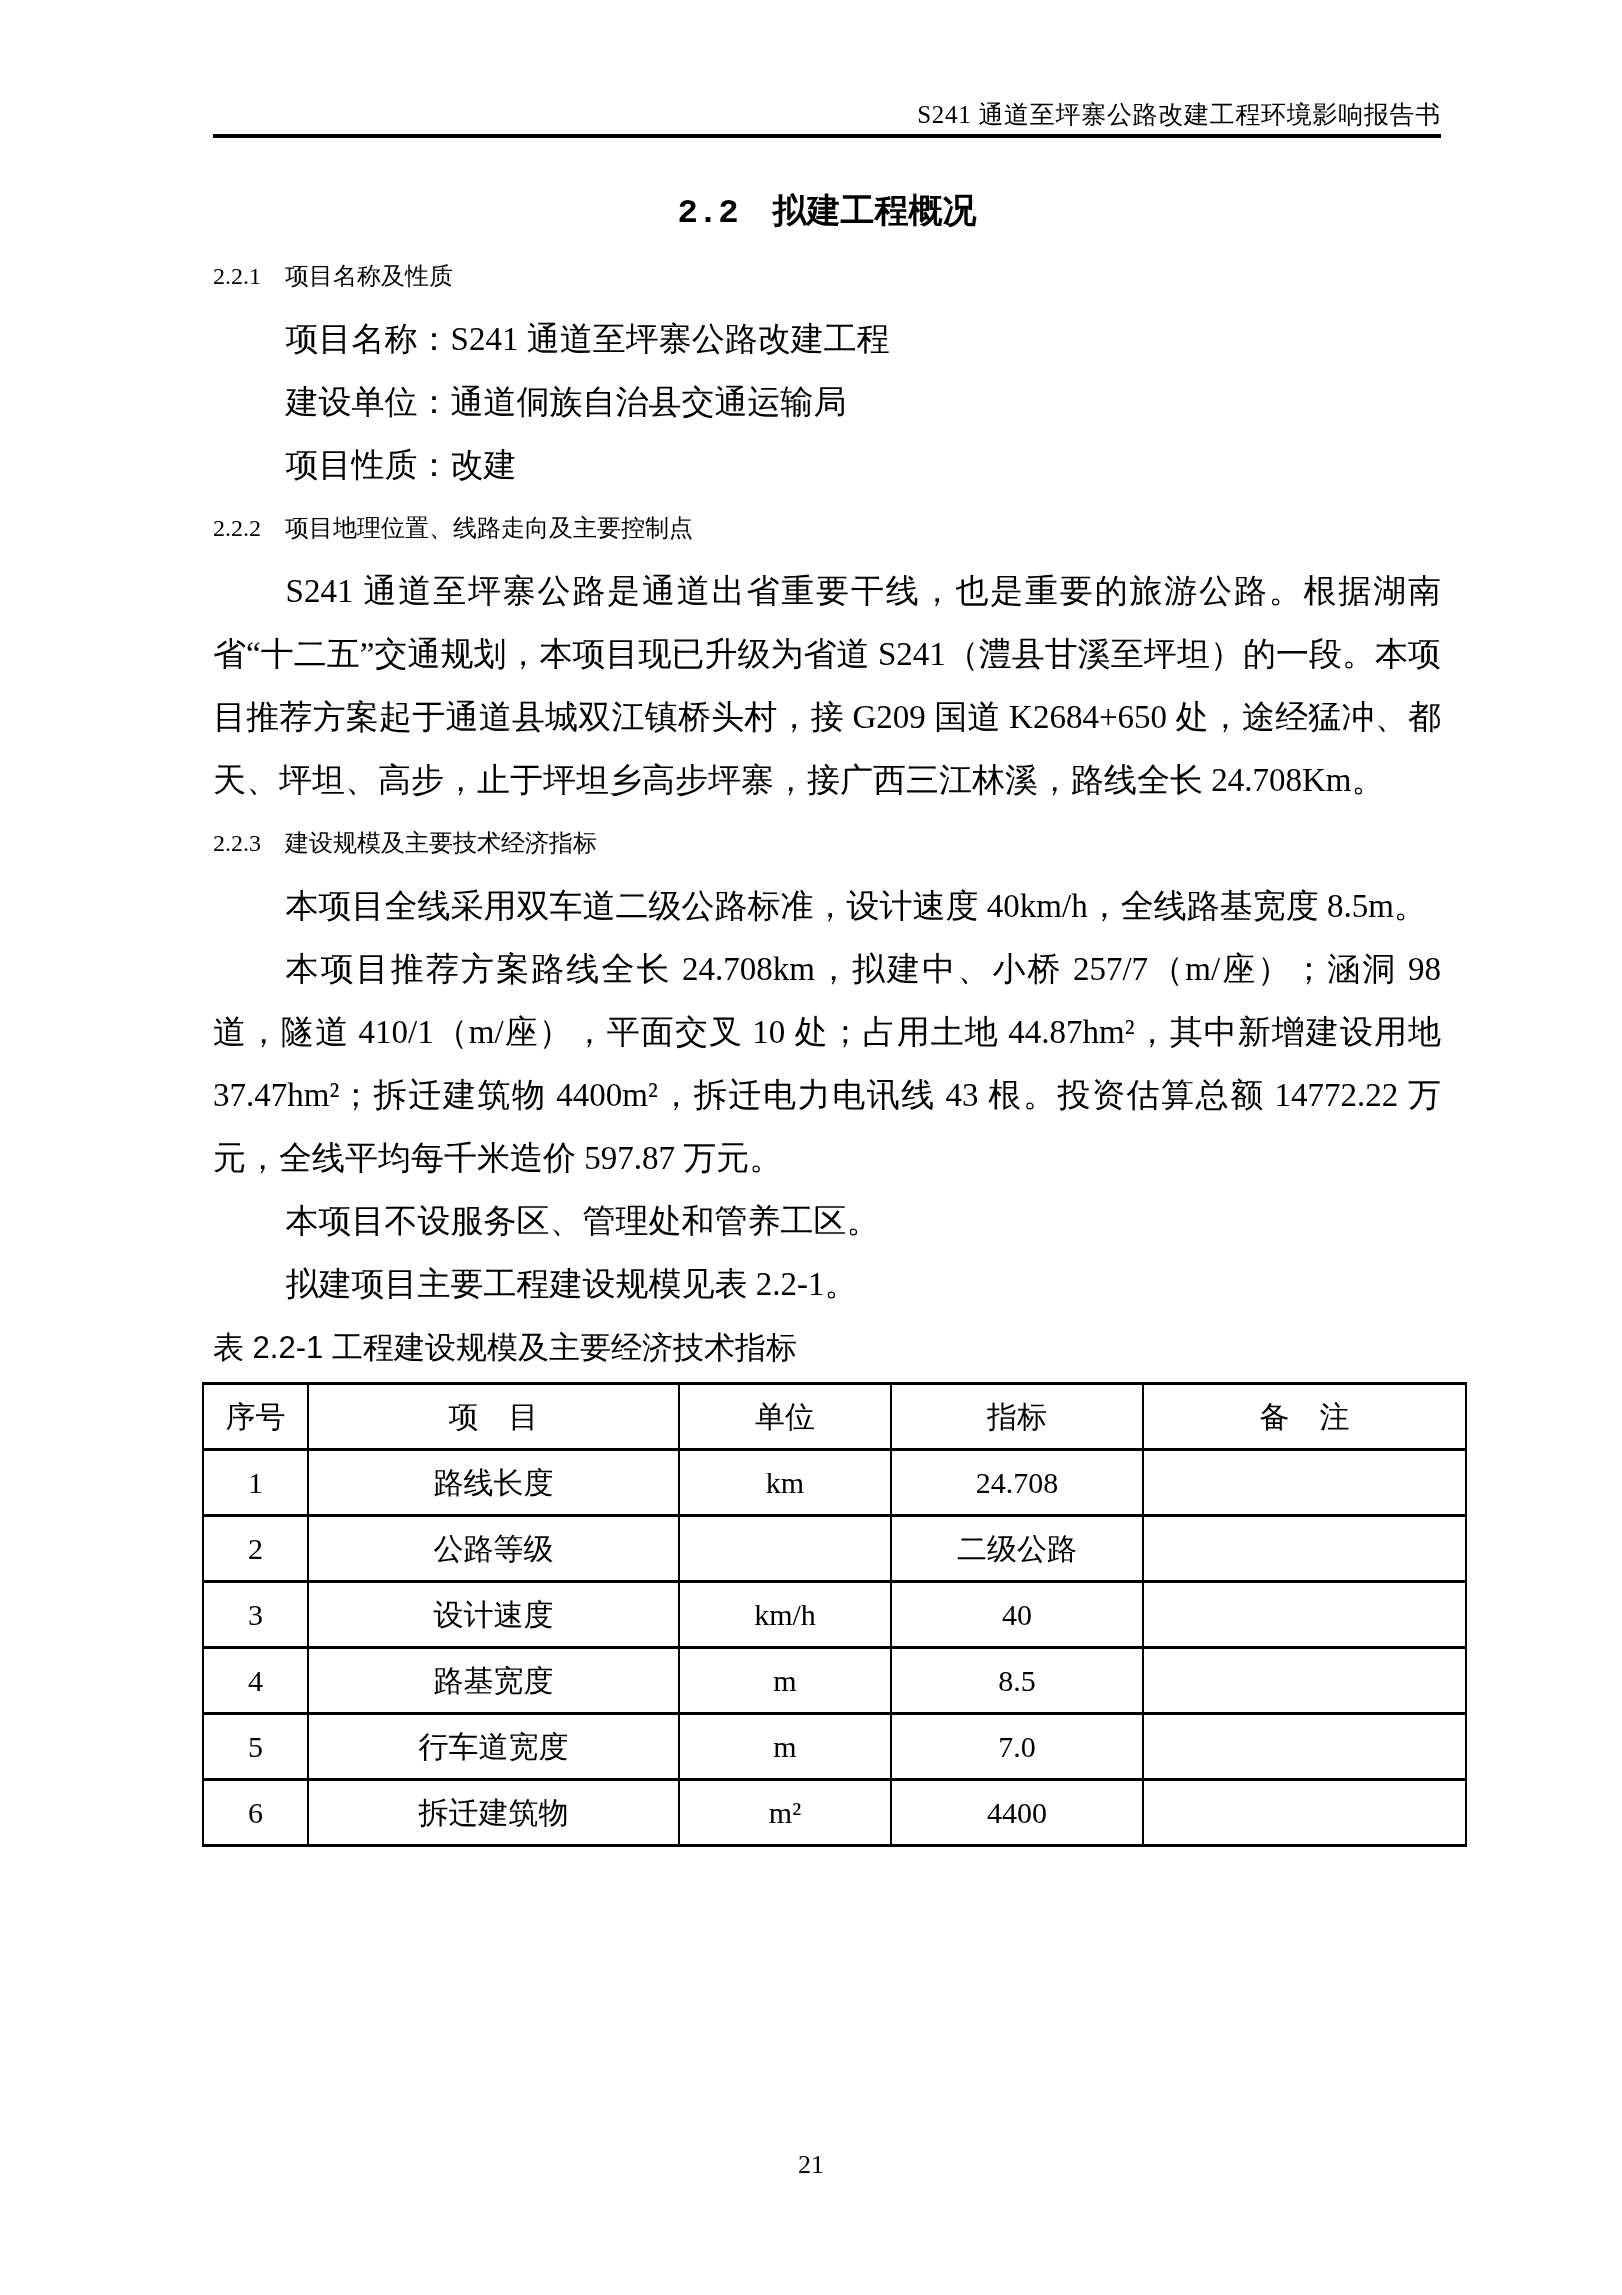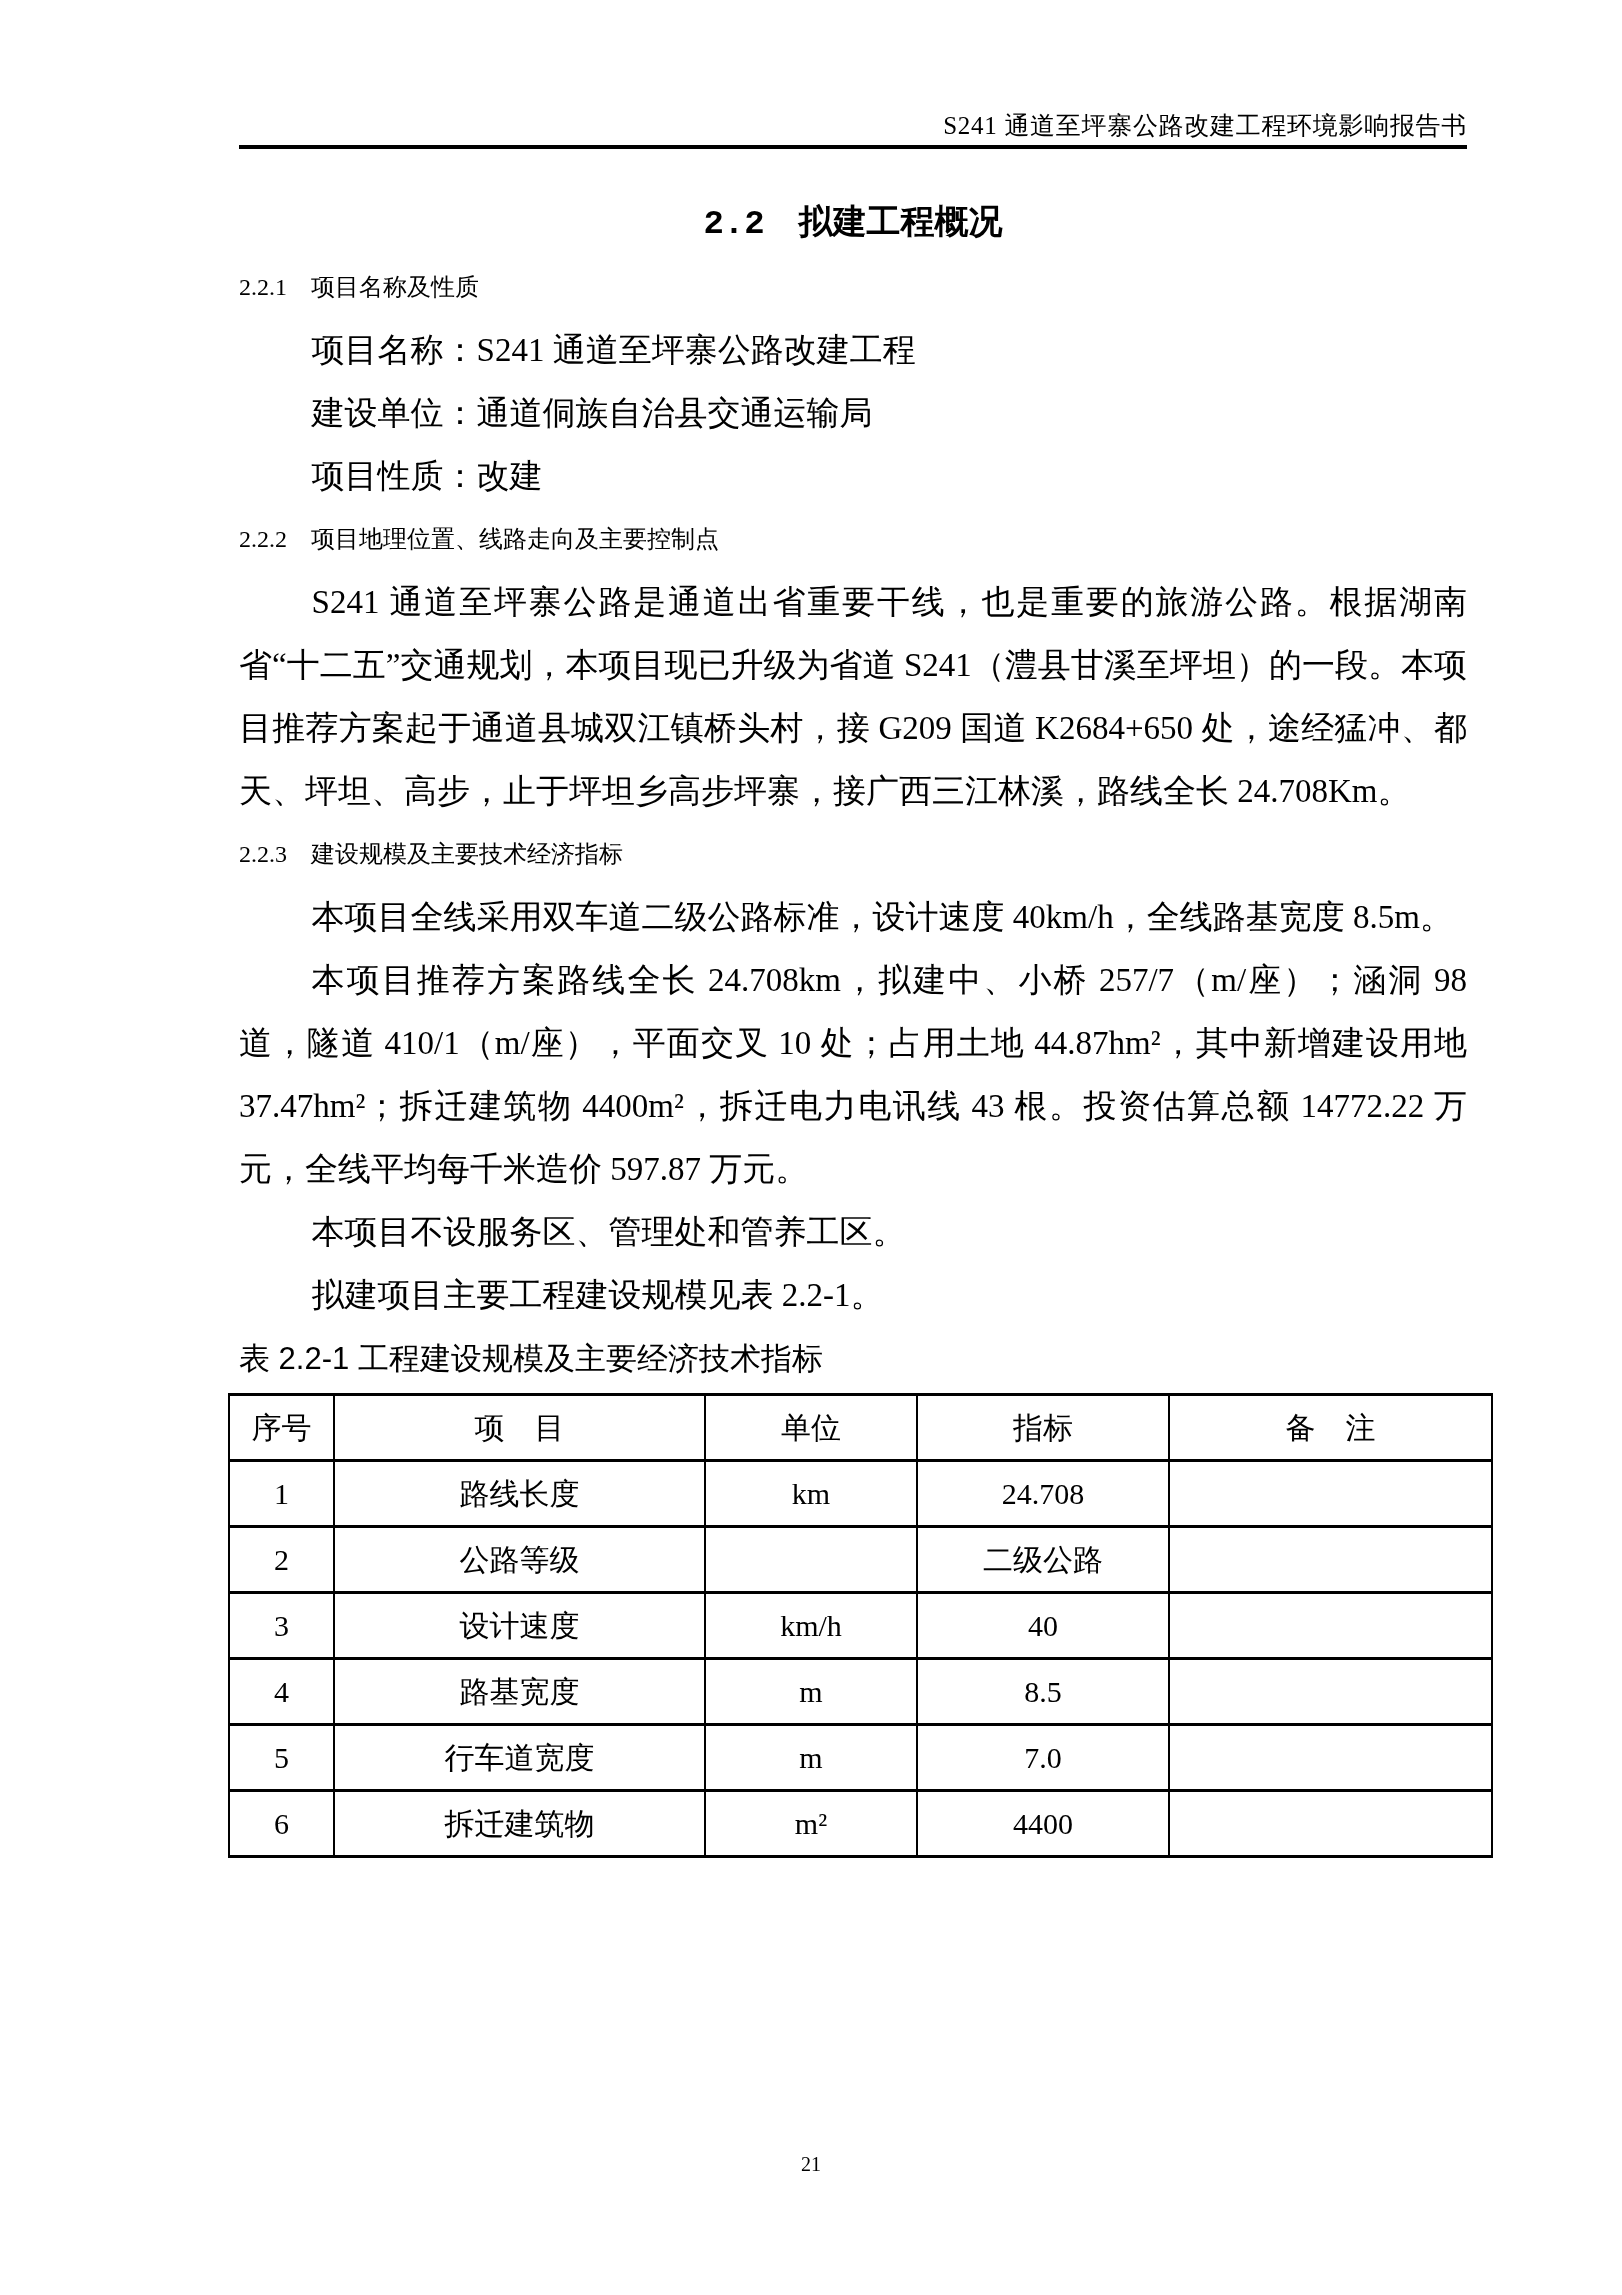--- a/index.html
+++ b/index.html
@@ -12,23 +12,22 @@
     width: 1622px;
     height: 2295px;
     background: #ffffff;
     color: #000000;
     font-family: "Liberation Serif", "DejaVu Serif", serif;
     overflow: hidden;
   }
   .content-frame {
     position: absolute;
     left: 213px;
-    top: 113px;
+    top: 102px;
     width: 1228px;
-    margin-left: 26px;
   }
   .header-title {
     font-size: 25px;
     line-height: 26px;
     text-align: right;
     letter-spacing: 0.7px;
     font-family: "Liberation Serif", "DejaVu Serif", serif;
   }
   .header-rule {
     margin-top: 5.9px;
@@ -96,21 +95,21 @@
   .col-item  { width: 369px; }
   .col-unit  { width: 210px; }
   .col-value { width: 250px; }
   .col-note  { width: 321px; }
   .page-footer {
     position: absolute;
     left: 0;
     top: 2150px;
     width: 100%;
     text-align: center;
-    font-size: 20px;
+    font-size: 26px;
     line-height: 29px;
   }
 </style>
 </head>
 <body>
 
 <div class="page">
   <div class="content-frame">
 
     <header>

